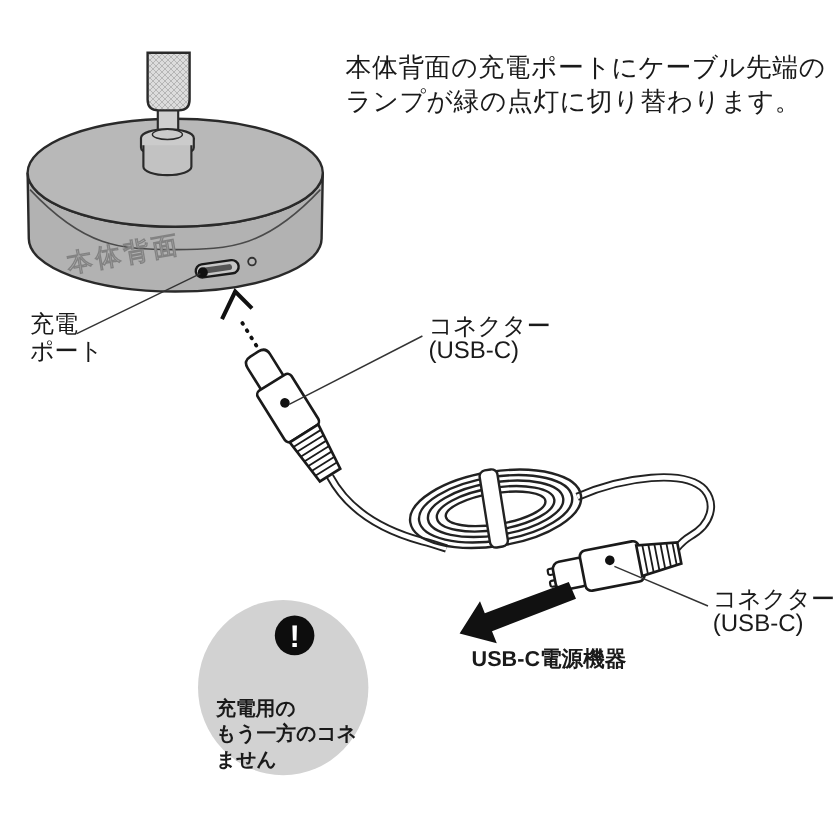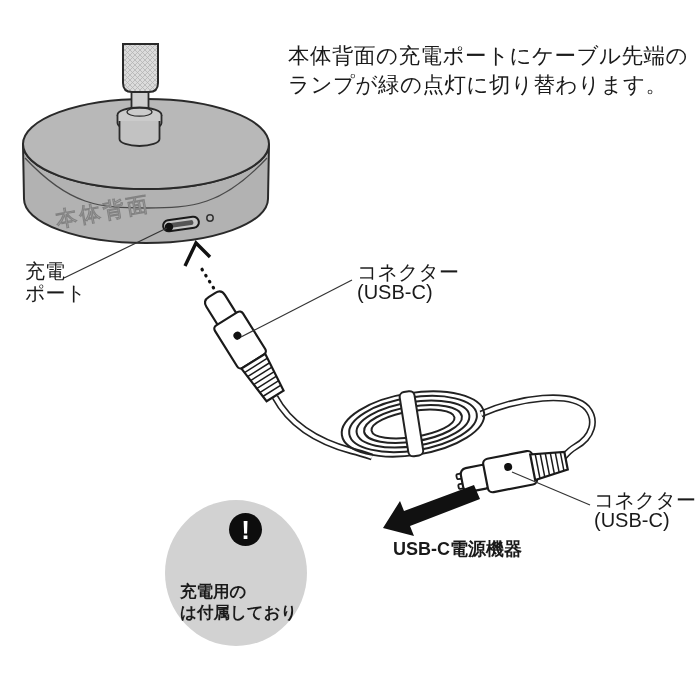--- a/index.html
+++ b/index.html
@@ -151,16 +151,17 @@
   </div>
 
   <div class="txt action">
     <div>USB-C電源機器</div>
   </div>
 
   <div class="warn-circle"></div>
   <div class="warn-icon">!</div>
   <div class="txt warn-text">
     <div>充電用の</div>
-    <div>は付属しており</div>
+    <div>もう一方のコネ</div>
+    <div>ません</div>
   </div>
 
 </div>
 
 </body></html>

